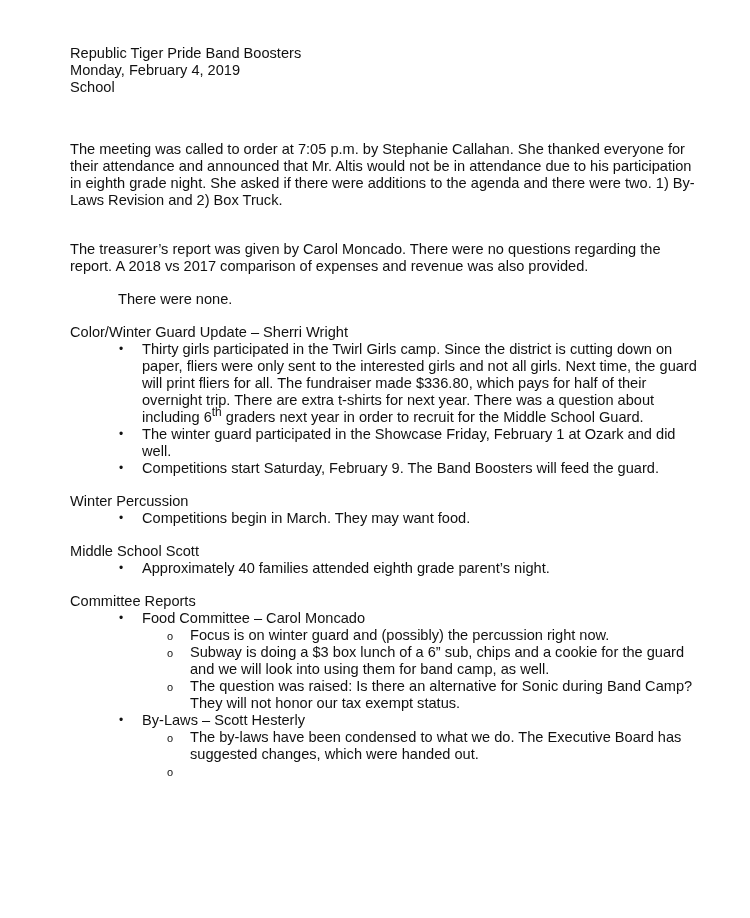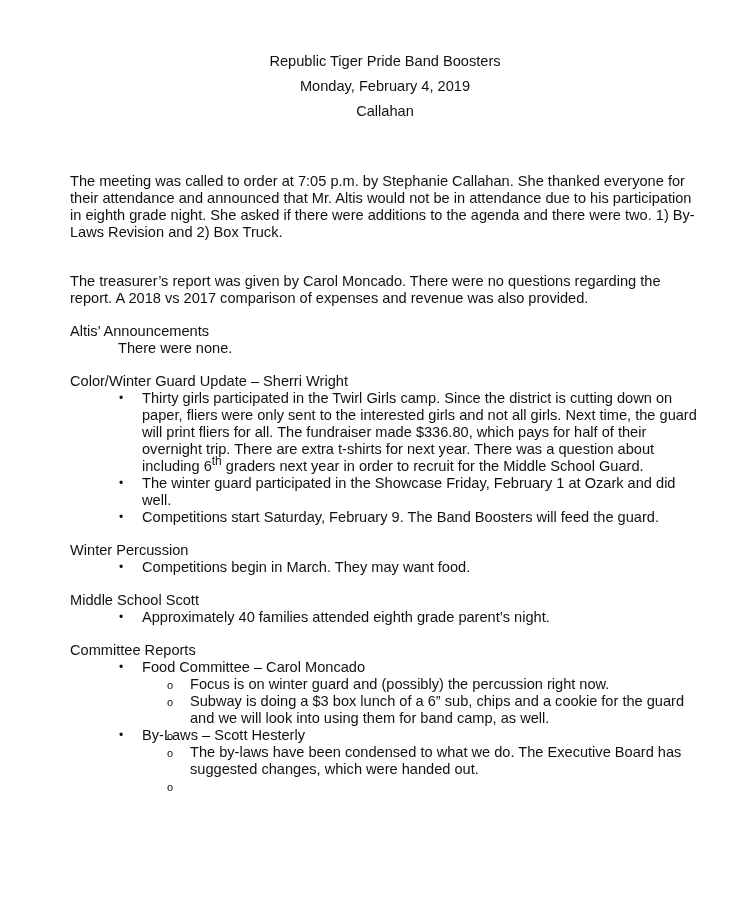--- a/index.html
+++ b/index.html
@@ -2,21 +2,21 @@
 <html><head>
   <meta charset="utf-8">
   <style>
     html, body { margin: 0; padding: 0; background: #ffffff; }
     body {
       width: 750px; height: 918px; overflow: hidden; position: relative;
       font-family: "Liberation Sans", sans-serif;
       font-size: 14.6px; line-height: 17px; color: #111111;
     }
     .page { position: absolute; left: 70px; top: 45px; width: 630px; }
-    .header p { margin: 8px; text-align: center; }
+    .header p { margin: 0; }
     p { margin: 0; }
     .gap-big { height: 45px; }
     .gap { height: 16px; }
     .indent { padding-left: 48px; }
     ul.l1 { list-style: none; margin: 0; padding: 0; }
     ul.l1 > li { position: relative; padding-left: 72px; }
     ul.l1 > li > .b1 {
       position: absolute; left: 49px; top: 0; font-size: 12px;
     }
     ul.l2 { list-style: none; margin: 0; padding: 0; }
@@ -27,33 +27,32 @@
     sup { font-size: 12px; line-height: 0; vertical-align: 6px; }
   </style>
 </head>
 <body>
 
 <div class="page">
 
   <div class="header">
     <p>Republic Tiger Pride Band Boosters</p>
     <p>Monday, February 4, 2019</p>
-    <p>Callahan</p>
+    <p>School</p>
   </div>
 
   <div class="gap-big"></div>
 
   <p>The meeting was called to order at 7:05 p.m. by Stephanie Callahan.  She thanked everyone for their attendance and announced that Mr. Altis would not be in attendance due to his participation in eighth grade night.  She asked if there were additions to the agenda and there were two.  1)  By-Laws Revision and 2) Box Truck.</p>
   <div class="gap"></div>
   <div class="gap"></div>
   <p>The treasurer’s report was given by Carol Moncado.  There were no questions regarding the report.  A 2018 vs 2017 comparison of expenses and revenue was also provided.</p>
   <div class="gap"></div>
 
   <div>
-    <p>Altis’ Announcements</p>
     <p class="indent">There were none.</p>
   </div>
   <div class="gap"></div>
 
   <div>
     <p>Color/Winter Guard Update – Sherri Wright</p>
     <ul class="l1">
       <li>
         <span class="b1">•</span>
         <span>Thirty girls participated in the Twirl Girls camp.  Since the district is cutting down on paper, fliers were only sent to the interested girls and not all girls.  Next time, the guard will print fliers for all.  The fundraiser made $336.80, which pays for half of their overnight trip.  There are extra t-shirts for next year.  There was a question about including 6</span><sup>th</sup><span> graders next year in order to recruit for the Middle School Guard.</span>
@@ -102,20 +101,21 @@
           <li>
             <span class="b2">o</span>
             <span>Focus is on winter guard and (possibly) the percussion right now.</span>
           </li>
           <li>
             <span class="b2">o</span>
             <span>Subway is doing a $3 box lunch of a 6” sub, chips and a cookie for the guard and we will look into using them for band camp, as well.</span>
           </li>
           <li>
             <span class="b2">o</span>
+            <span>The question was raised:  Is there an alternative for Sonic during Band Camp?  They will not honor our tax exempt status.</span>
           </li>
         </ul>
       </li>
       <li>
         <span class="b1">•</span>
         <span>By-Laws – Scott Hesterly</span>
         <ul class="l2">
           <li>
             <span class="b2">o</span>
             <span>The by-laws have been condensed to what we do.  The Executive Board has suggested changes, which were handed out.</span>

